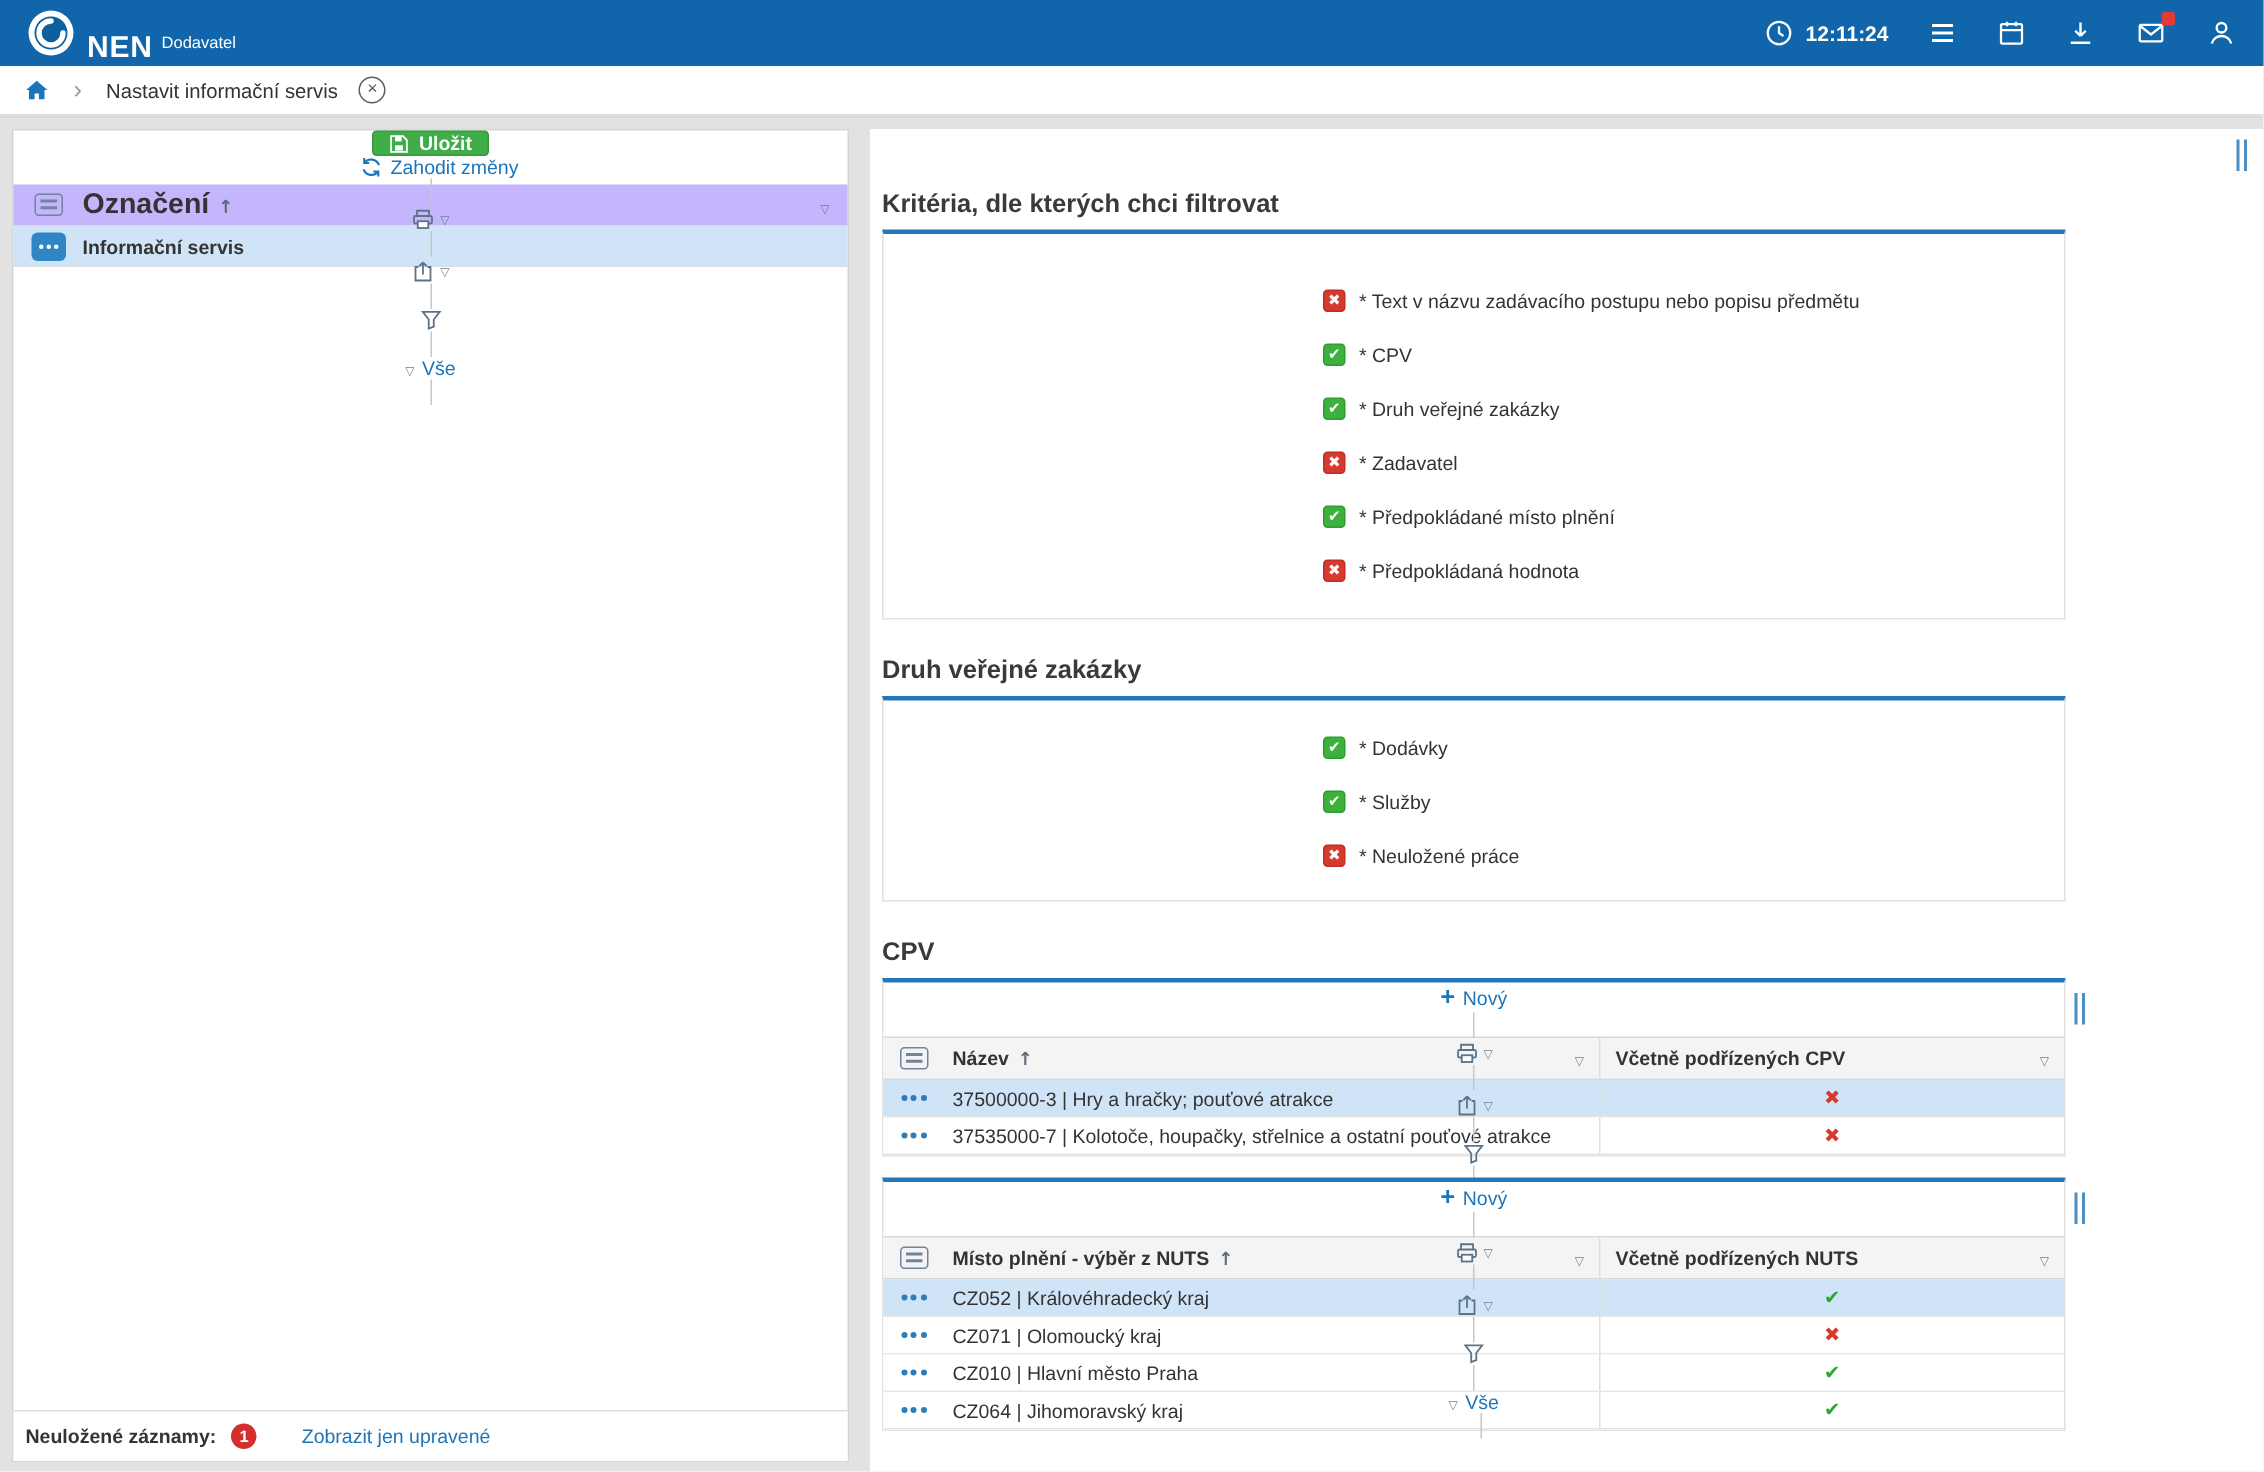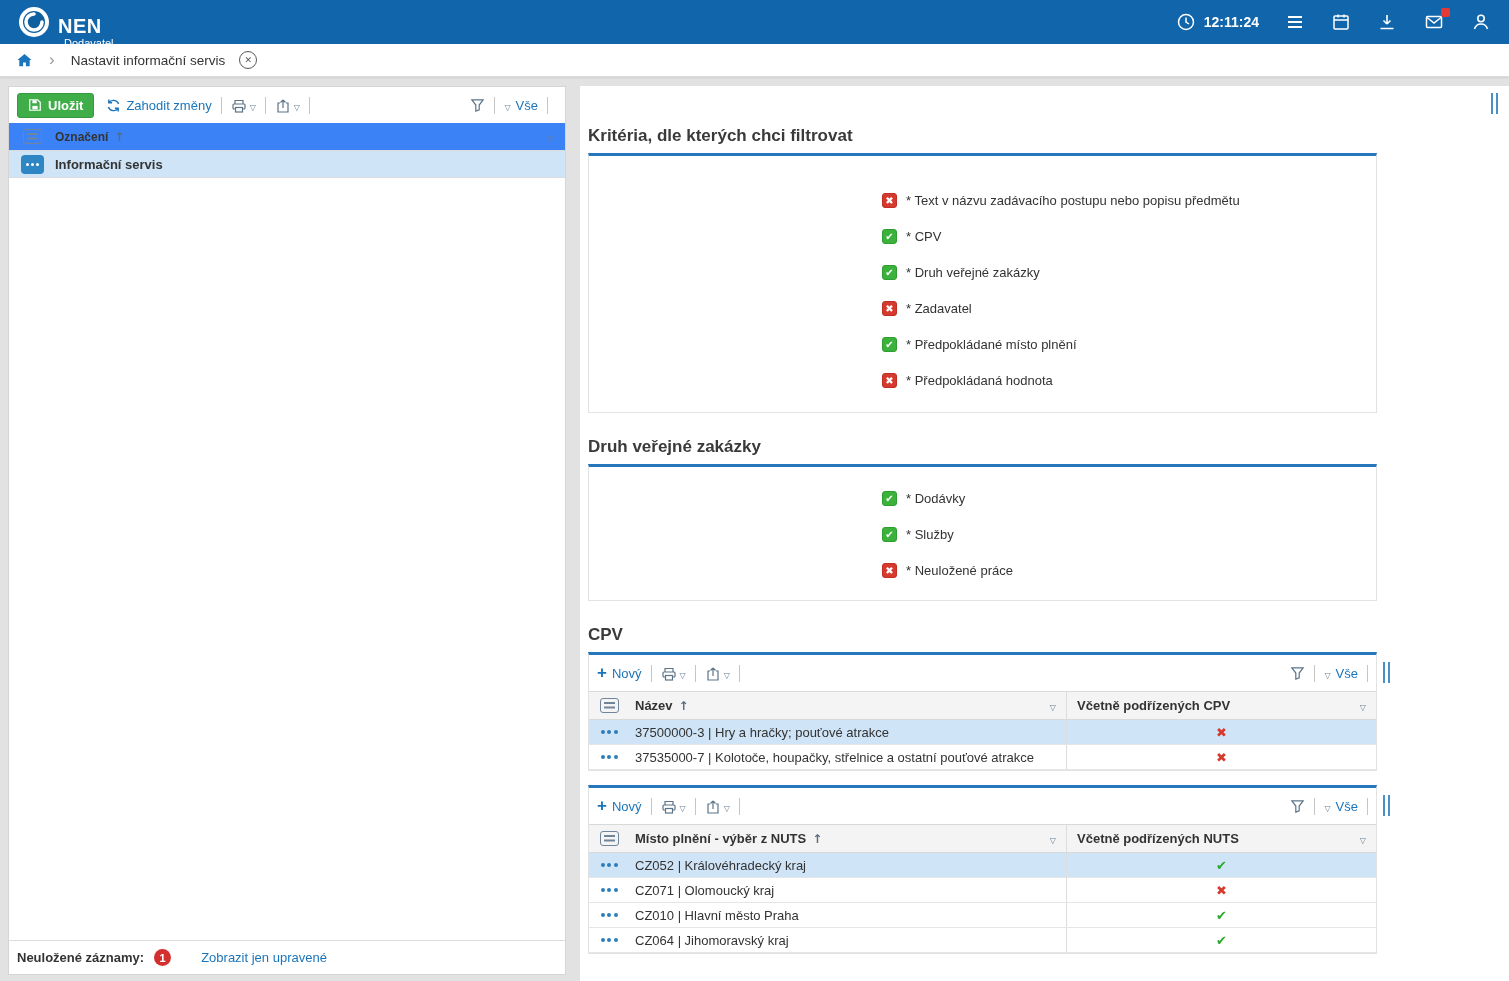--- a/index.html
+++ b/index.html
@@ -7,21 +7,21 @@
   body {
     position: relative; overflow: hidden;
     background: #e2e2e2;
     font-family: "Liberation Sans", sans-serif;
     color: #333;
   }
   
   .topbar { position:absolute; top:0; left:0; right:0; height:44px; background:#1165ab;
             display:flex; align-items:center; padding:0 18px; }
   .logo-wrap { display:flex; align-items:center; gap:8px; }
-  .brand-col { display:flex; flex-direction:column; line-height:1;margin-top:20px; }
+  .brand-col { display:flex; flex-direction:row; line-height:1;margin-top:20px; }
   .brand { color:#fff; font-size:20px; font-weight:bold; letter-spacing:.5px; }
   .brand-sub { color:#fff; font-size:11px; margin-left:6px; margin-top:2px; }
   .topbar-right { margin-left:auto; display:flex; align-items:center; gap:26px; }
   .clock-group { display:flex; align-items:center; gap:8px; }
   .top-time { color:#fff; font-size:14px; font-weight:bold; }
   .top-icon { position:relative; display:flex; align-items:center; cursor:pointer; }
   .mail-dot { position:absolute; top:-4px; right:-5px; width:9px; height:9px; background:#e53935; border-radius:2px; }
   
   .breadcrumb { position:absolute; top:44px; left:0; right:0; height:33px; background:#fff;
                 display:flex; align-items:center; padding:0 16px;
@@ -32,21 +32,21 @@
   .close-circ { width:18px; height:18px; border:1.5px solid #5a5a5a; border-radius:50%;
                 display:flex; align-items:center; justify-content:center; margin-left:14px;
                 color:#5a5a5a; font-size:9px; font-family:"DejaVu Sans",sans-serif; cursor:pointer; }
   .close-circ::before { content:"✕"; }
   
   .left-panel { position:absolute; left:8px; top:86px; width:558px; height:889px;
                 background:#fff; border:1px solid #d5d5d5; }
   .right-panel { position:absolute; left:580px; top:86px; right:0; bottom:0;
                  background:#fff; overflow:hidden; padding-left:8px; }
   
-  .tb { display:flex; align-items:center; height:36px; padding:0 8px; position:relative; }
+  .tb { display:flex; align-items:center; height:36px; padding:0 8px; position:relative;flex-direction:column; }
   .sep { width:1px; height:17px; background:#c6c6c6; margin:0 9px; flex:none; }
   .tb-link { color:#1b75bb; font-size:13px; display:inline-flex; align-items:center; gap:5px; cursor:pointer; white-space:nowrap; }
   .plus::before { content:"+"; color:#1b75bb; font-size:17px; font-weight:bold; }
   .icon-btn { display:inline-flex; align-items:flex-end; gap:3px; cursor:pointer; }
   .caret::before { content:"▽"; font-size:8px; color:#6b8296; font-family:"DejaVu Sans",sans-serif; }
   .tb-spacer { flex:1; }
   .dblsep { position:absolute; right:-14px; top:7px; display:flex; gap:3px; }
   .dblsep i { width:2px; height:21px; background:#4a90c4; display:block; }
   .btn-save { background:#3fae49; border:1px solid #36993f; border-radius:3px; color:#fff;
               font-size:13px; font-weight:bold; height:25px; display:inline-flex; align-items:center;
@@ -67,22 +67,22 @@
   .c-incl { width:310px; flex:none; border-left:1px solid #ddd; align-self:stretch;
             display:flex; align-items:center; justify-content:center; }
   .c-incl.hd { justify-content:flex-start; padding-left:10px; }
   .hd-caret { margin-left:auto; margin-right:10px; }
   .dots { display:inline-flex; gap:2.5px; }
   .dots i { width:4px; height:4px; border-radius:50%; background:#2e7cb8; display:block; }
   .mark { font-family:"DejaVu Sans",sans-serif; font-size:13px; font-weight:bold; }
   .mark[data-on="true"]::before  { content:"✔"; color:#2aa82a; }
   .mark[data-on="false"]::before { content:"✖"; color:#d6392e; }
   
-  .lp-head { display:flex; height:28px; background:#3b82f6; border-bottom:1px solid #dcdcdc;
-             align-items:center; font-size:12px; font-weight:bold; }
+  .lp-head { display:flex; height:28px; background:#c4b5fd; border-bottom:1px solid #dcdcdc;
+             align-items:center; font-size:19px; font-weight:bold; }
   .lp-icon-cell { width:46px; display:flex; justify-content:center; flex:none; }
   .lp-row { display:flex; height:27px; align-items:center; border-bottom:1px solid #dcdcdc;
             font-size:13px; font-weight:bold; cursor:pointer; }
   .lp-row[data-selected="true"] { background:#cfe4f7; }
   .row-icon { width:23px; height:19px; border-radius:4px; background:#2e86c5;
               display:flex; align-items:center; justify-content:center; gap:2px; }
   .row-icon i { width:3px; height:3px; border-radius:50%; background:#fff; display:block; }
   .lp-footer { position:absolute; left:0; right:0; bottom:0; height:34px; border-top:1px solid #ddd;
                display:flex; align-items:center; padding:0 8px; font-size:13px; background:#fff; }
   .lp-footer .lbl { font-weight:bold;text-align:right; }

